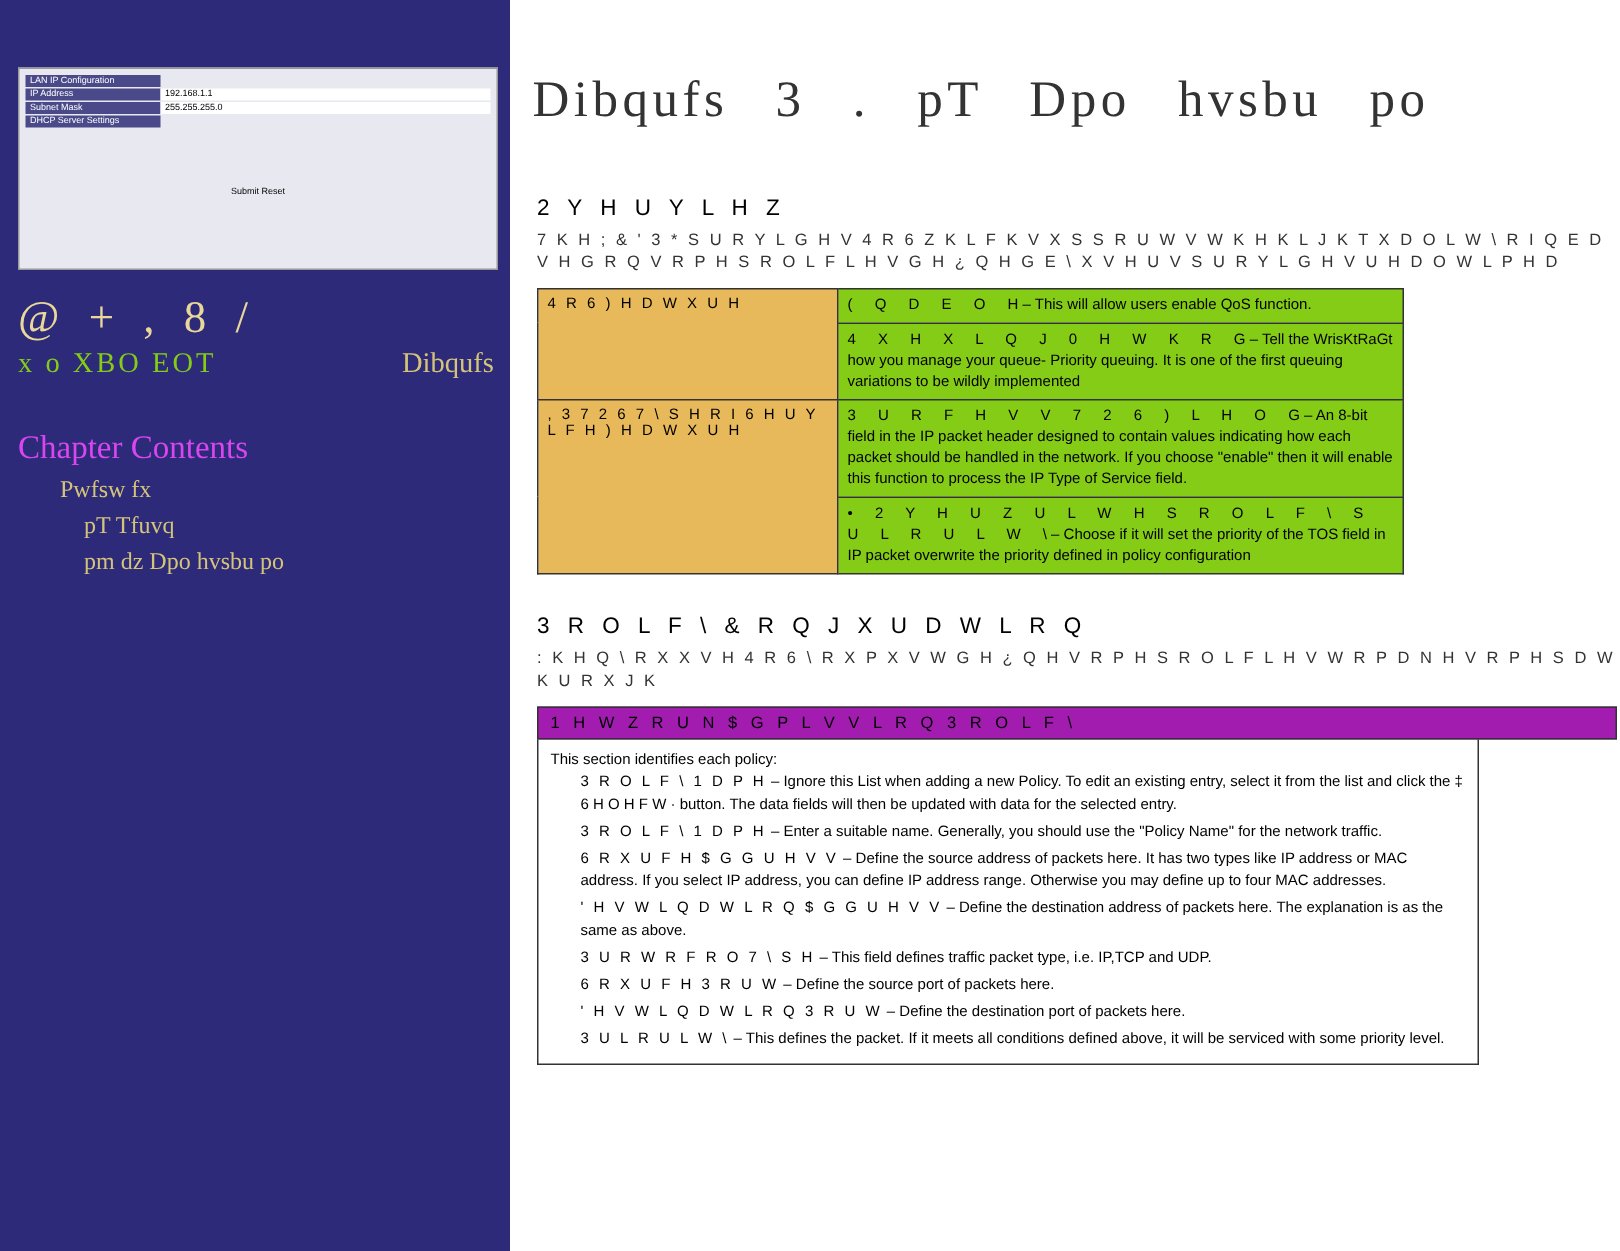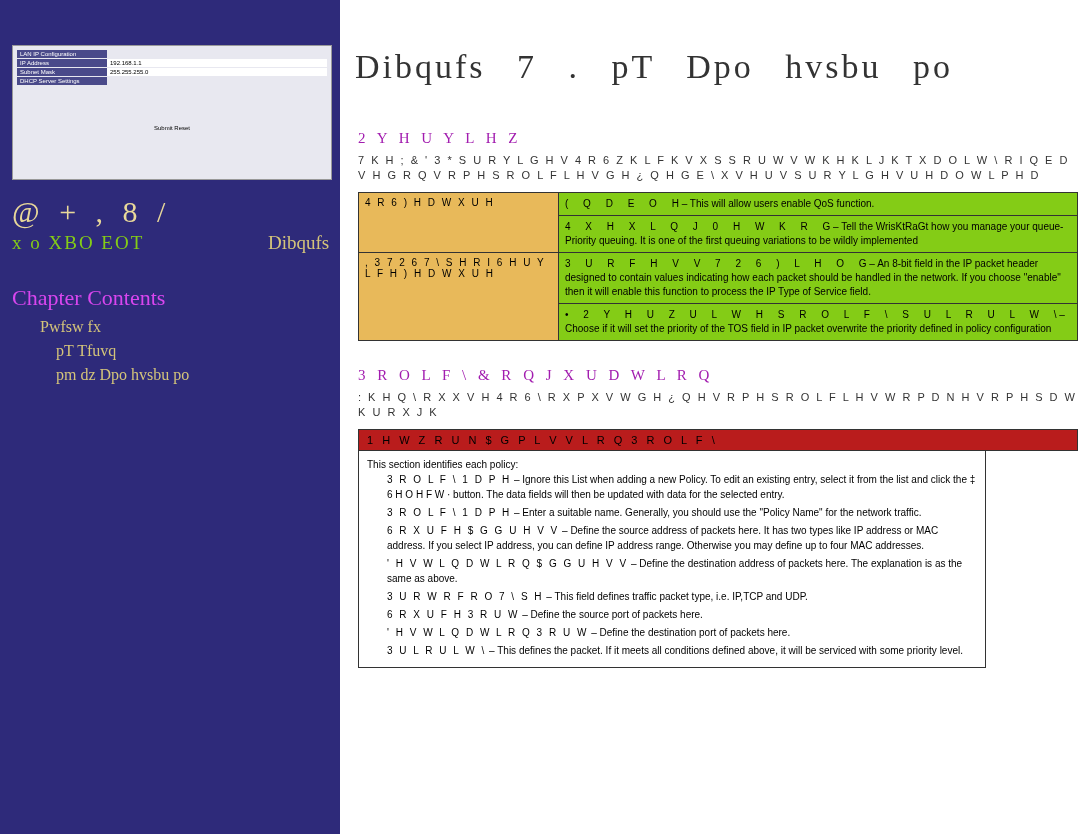--- a/index.html
+++ b/index.html
@@ -85,64 +85,63 @@
   font-size: 34px;
   color: #333;
   letter-spacing: 3px;
   font-family: Georgia, serif;
   word-spacing: 20px;
 }
 
 .section-head {
   font-size: 15px;
   letter-spacing: 4px;
-  color: #a21caf;
+  color: #000000;
   margin-top: 10px;
   margin-bottom: 6px;
-  font-family: Liberation Serif, serif;
 }
 
 .body-text {
   font-size: 11px;
   letter-spacing: 2px;
   color: #333;
   line-height: 1.4;
   margin-bottom: 8px;
 }
 
 .settings-caption {
   font-size: 11px;
   letter-spacing: 3px;
   color: #333;
   margin-top: 10px;
   margin-bottom: 4px;
 }
 
 table.feature {
   border-collapse: collapse;
-  width: 720px;
+  width: 578px;
   font-size: 10px;
 }
 table.feature td {
   border: 1px solid #333;
   padding: 4px 6px;
   vertical-align: top;
 }
 table.feature td.label {
   background: #e8b95a;
   width: 200px;
   letter-spacing: 2px;
 }
 table.feature td.desc {
   background: #84cc16;
   line-height: 1.4;
 }
 
 .policy-header {
-  background: #b91c1c;
+  background: #a21caf;
   padding: 4px 8px;
   font-size: 11px;
   letter-spacing: 3px;
   border: 1px solid #333;
   width: 720px;
 }
 
 .policy-box {
   border: 1px solid #333;
   border-top: none;
@@ -191,21 +190,21 @@
   <div class="gateway-text">Dibqufs</div>
 
   <div class="chapter-contents">Chapter Contents</div>
   <div class="toc">
     <div>Pwfsw   fx</div>
     <div style="padding-left:16px">pT   Tfuvq</div>
     <div style="padding-left:16px">pm   dz   Dpo   hvsbu   po</div>
   </div>
 </div>
 
-<div class="chapter-title">Dibqufs  7  .    pT  Dpo  hvsbu  po</div>
+<div class="chapter-title">Dibqufs  3  .    pT  Dpo  hvsbu  po</div>
 
 <div class="content-block">
 
   <div class="section-head">2 Y H U Y L H Z</div>
   <div class="body-text">7 K H   ; &amp;   ' 3 *     S U R Y L G H V   4 R 6     Z K L F K   V X S S R U W V   W K H   K L J K   T X D O L W \   R I   Q   E D V H G   R Q   V R P H   S R O L F L H V   G H ¿ Q H G   E \   X V H U V   S U R Y L G H V   U H D O   W L P H   D</div>
 
 
   <table class="feature">
     <tbody>
         <tr>

